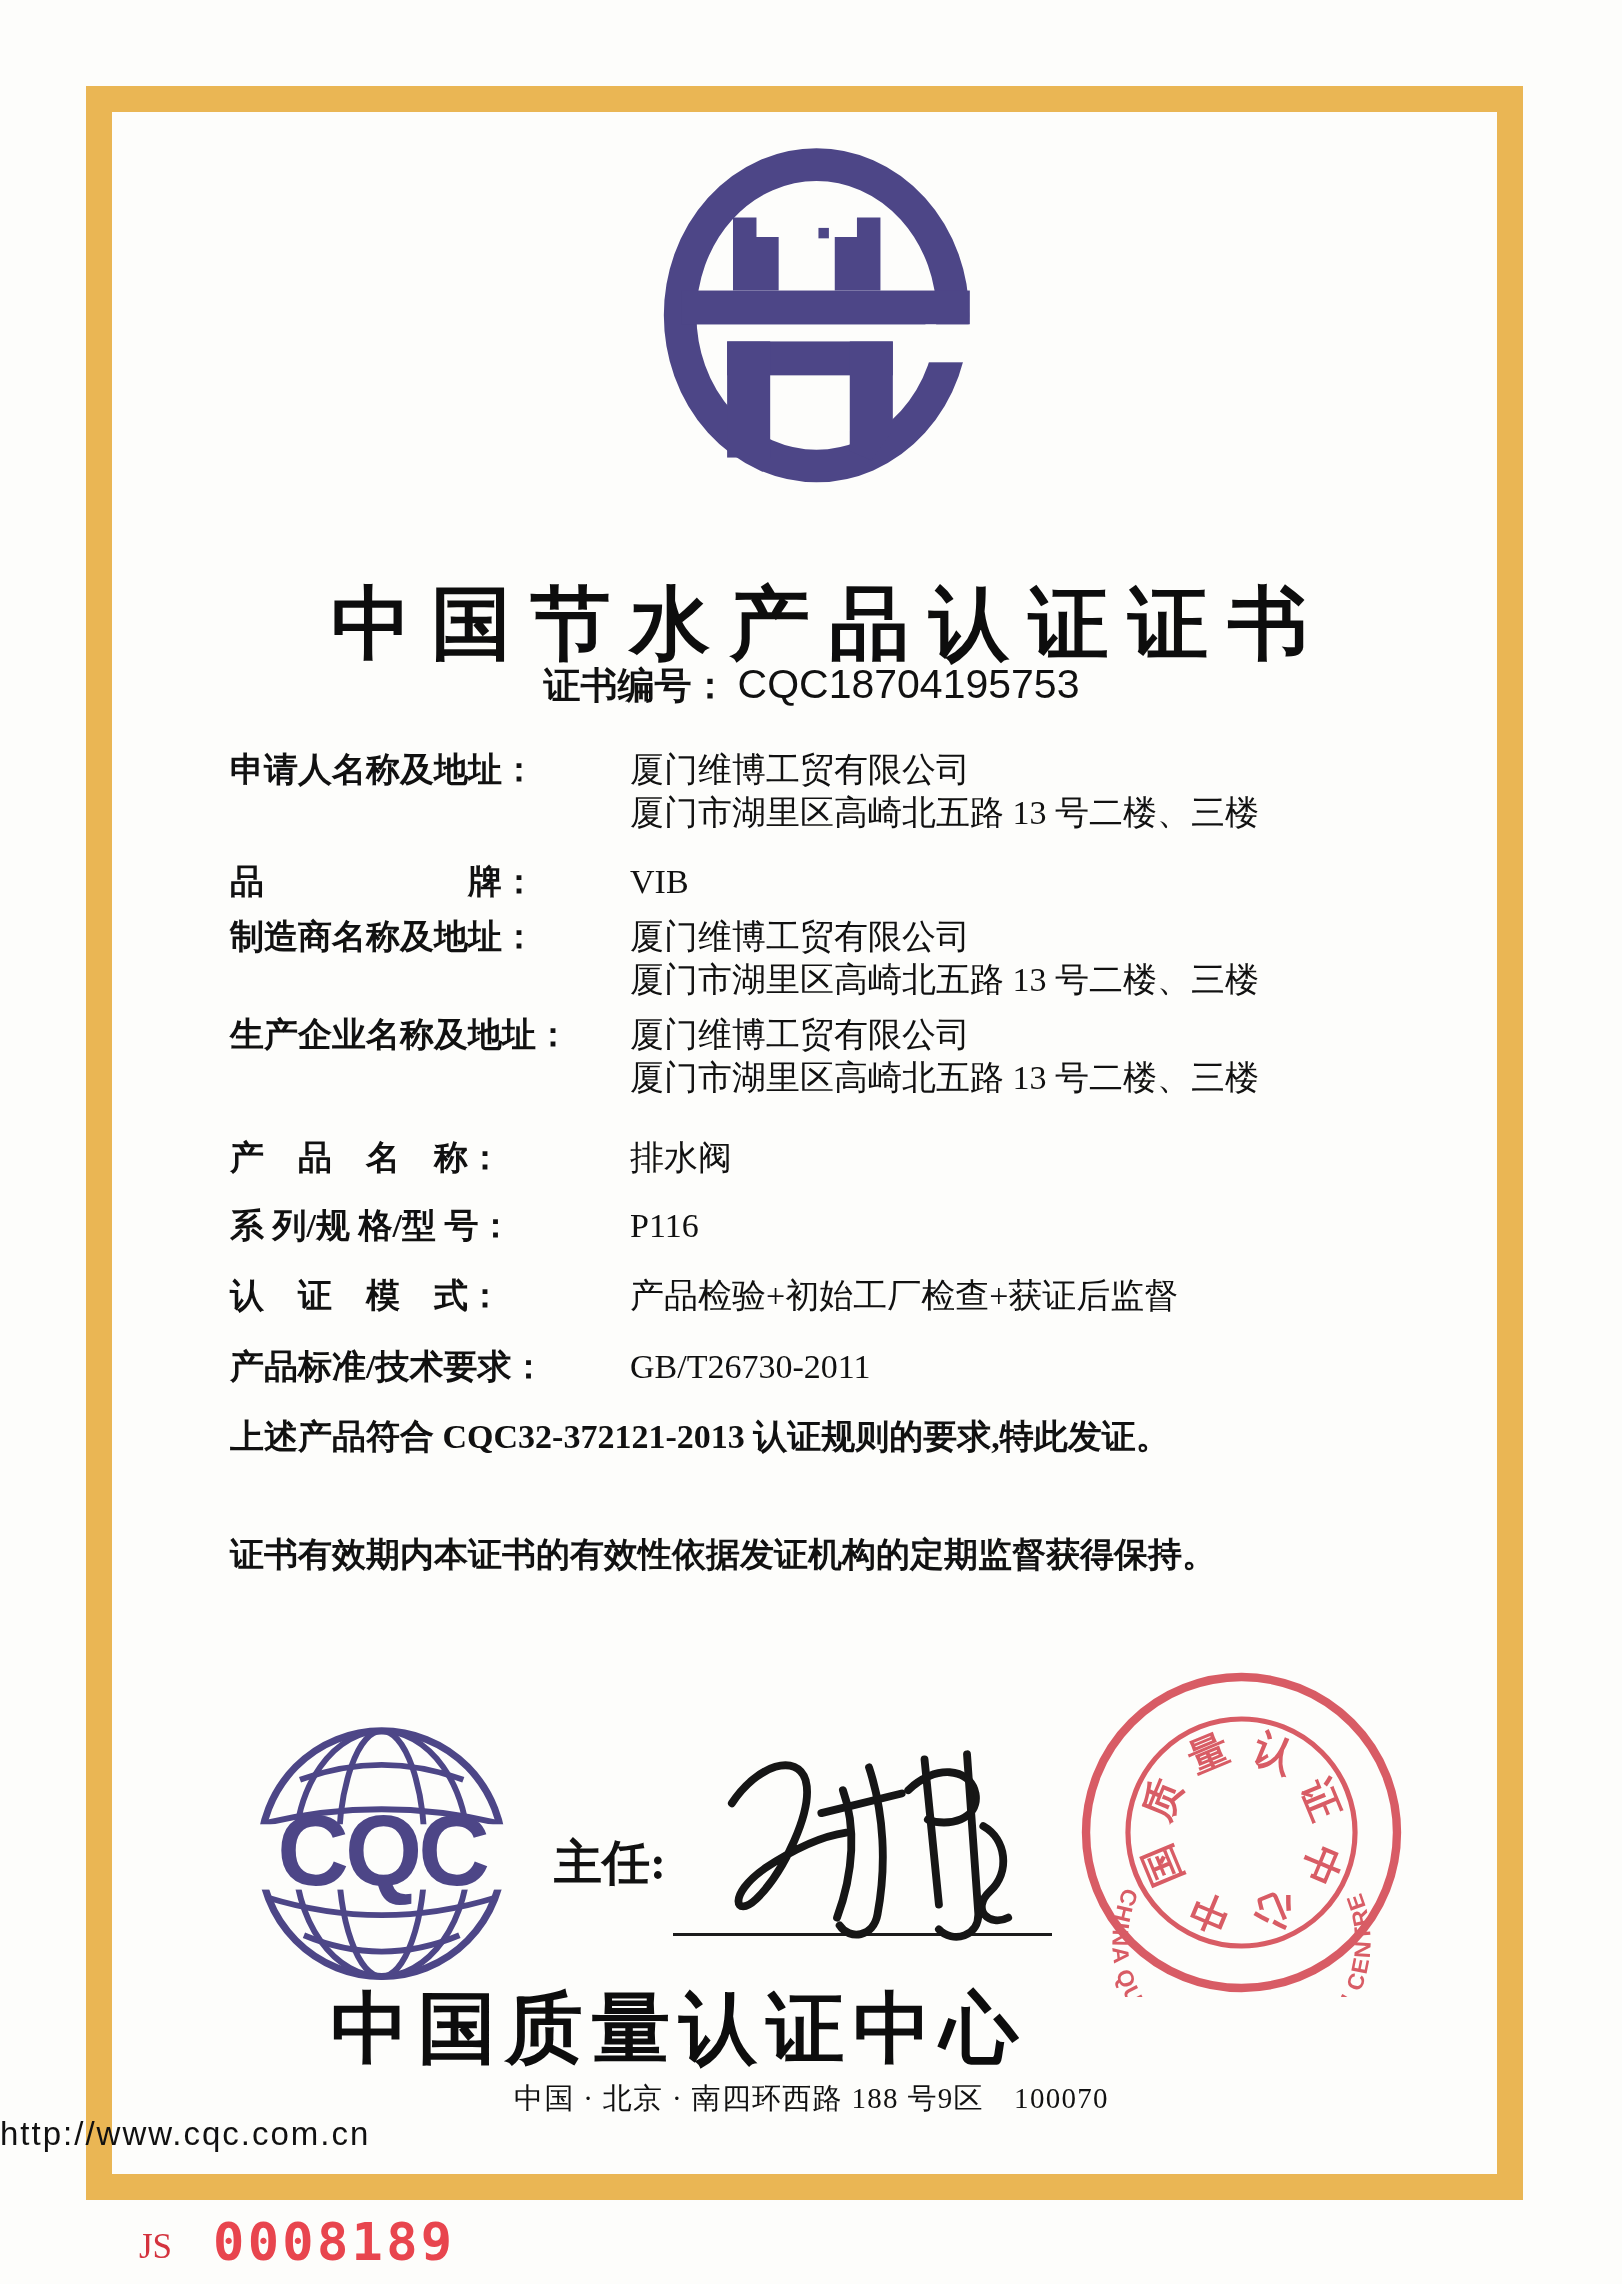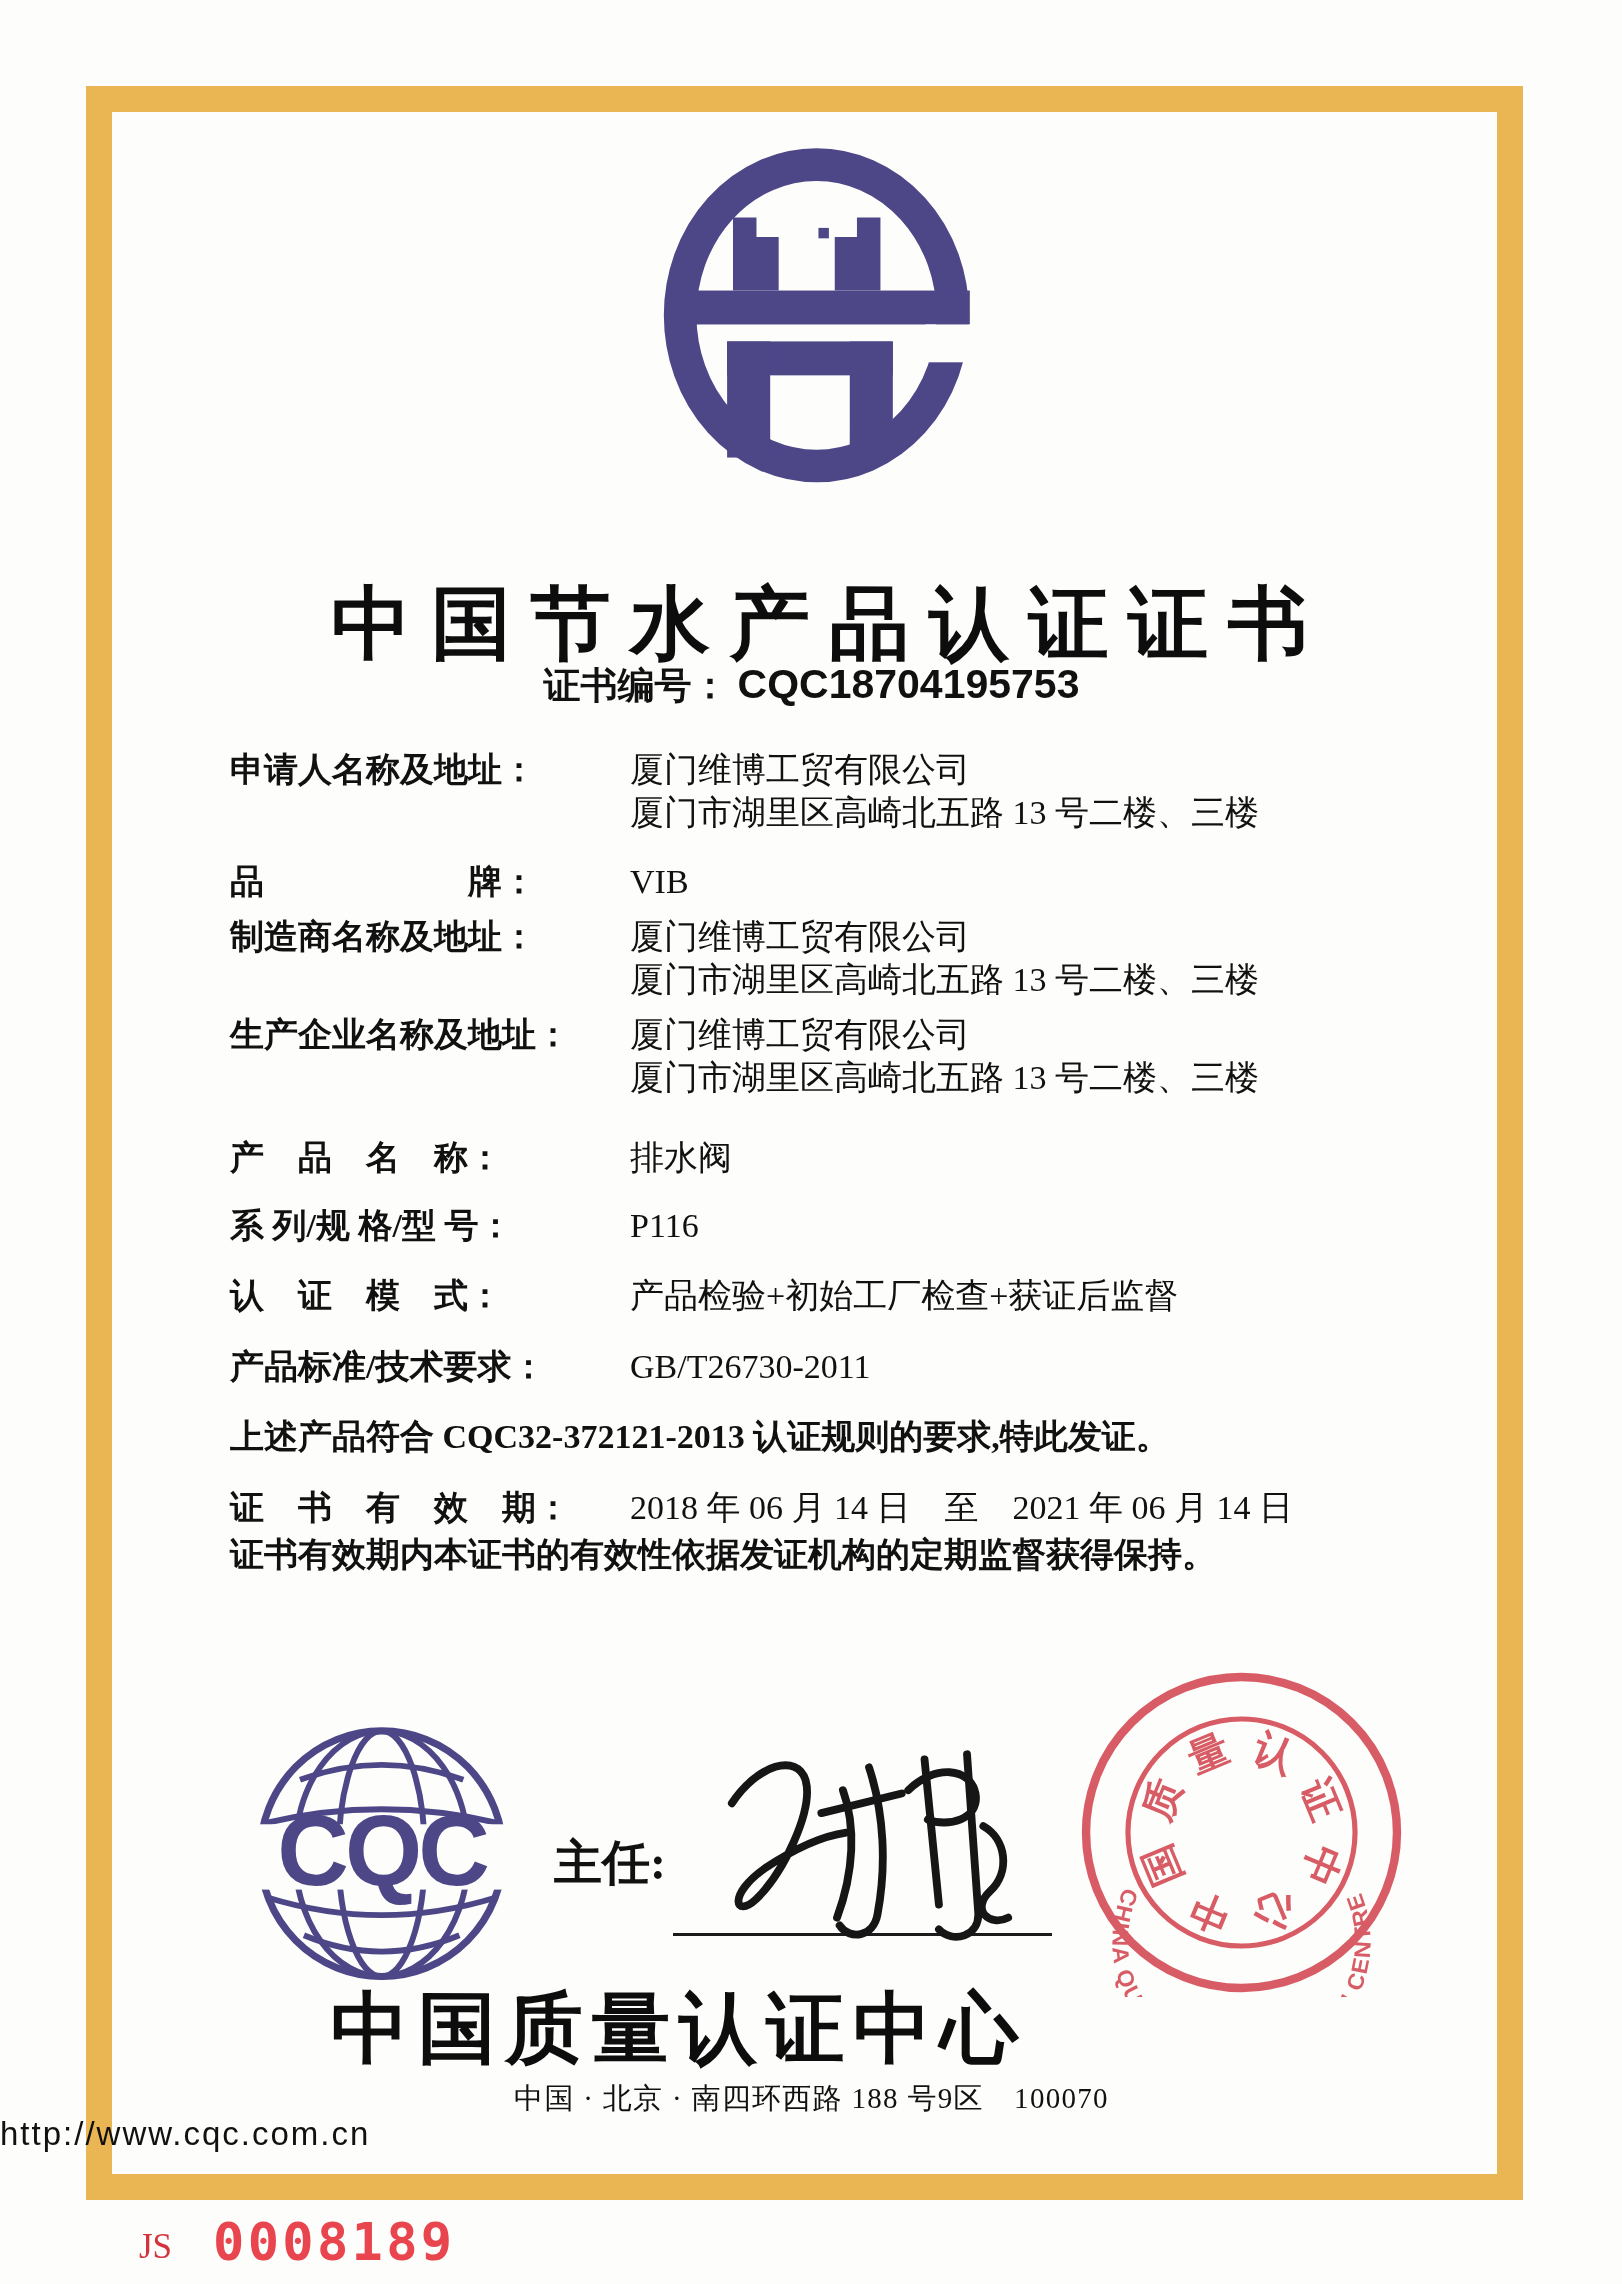--- a/index.html
+++ b/index.html
@@ -21,21 +21,21 @@
     text-align:center;
     font-family:"Liberation Sans",sans-serif;
     font-size:80px;font-weight:900;letter-spacing:19.6px;text-indent:19.6px;
     color:#0d0d0d;white-space:nowrap;
   }
   .certno-line{
     position:absolute;left:0;top:661px;width:1623px;text-align:center;white-space:nowrap;
   }
   .certno-label{font-size:37px;font-weight:700;}
   .certno-value{
-    font-family:"Liberation Sans",sans-serif;font-size:41px;font-weight:700;
+    font-family:"Liberation Sans",sans-serif;font-size:41px;font-weight:400;
     margin-left:9px;letter-spacing:0px;text-align:center;
   }
   .f-row{position:absolute;left:230px;width:1274px;font-size:34px;line-height:41px;white-space:nowrap;}
   .f-row .lbl{display:inline-block;width:400px;font-weight:600;}
   .f-row .val{font-weight:500;}
   .f-val2{position:absolute;left:630px;font-size:34px;line-height:41px;white-space:nowrap;font-weight:500;}
   .statement{position:absolute;left:230px;width:1228px;font-size:34px;line-height:42px;font-weight:600;white-space:nowrap;}
   .cqc-globe{position:absolute;left:253px;top:1725px;width:258px;height:258px;}
   .director{position:absolute;left:554px;top:1831px;font-size:48px;font-weight:700;white-space:nowrap;}
   .sig-line{position:absolute;left:673px;top:1933px;width:379px;height:2.6px;background:#1c1c1c;}
@@ -109,23 +109,20 @@
   <div class="f-row" style="top:1275px">
     <span class="lbl">认　证　模　式：</span><span class="val">产品检验+初始工厂检查+获证后监督</span>
   </div>
 
   <div class="f-row" style="top:1346px">
     <span class="lbl">产品标准/技术要求：</span><span class="val">GB/T26730-2011</span>
   </div>
 
   <div class="statement" style="top:1416px">上述产品符合 CQC32-372121-2013 认证规则的要求,特此发证。</div>
 
-  <div class="f-row" style="top:1487px">
-    <span class="lbl">证　书　有　效　期：</span><span class="val">2018 年 06 月 14 日　至　2021 年 06 月 14 日</span>
-  </div>
 
   <div class="statement" style="top:1534px">证书有效期内本证书的有效性依据发证机构的定期监督获得保持。</div>
 
   <svg class="cqc-globe" viewBox="0 0 395 395" xmlns="http://www.w3.org/2000/svg">
     <g fill="none" stroke="#4d4687">
       <ellipse cx="197" cy="197" rx="186" ry="188" stroke-width="11"></ellipse>
       <ellipse cx="197" cy="197" rx="133" ry="188" stroke-width="9"></ellipse>
       <ellipse cx="197" cy="197" rx="66" ry="188" stroke-width="9"></ellipse>
       <path d="M72,84 Q197,38 322,84" stroke-width="9"></path>
       <path d="M20,150 Q197,108 374,150" stroke-width="9"></path>

